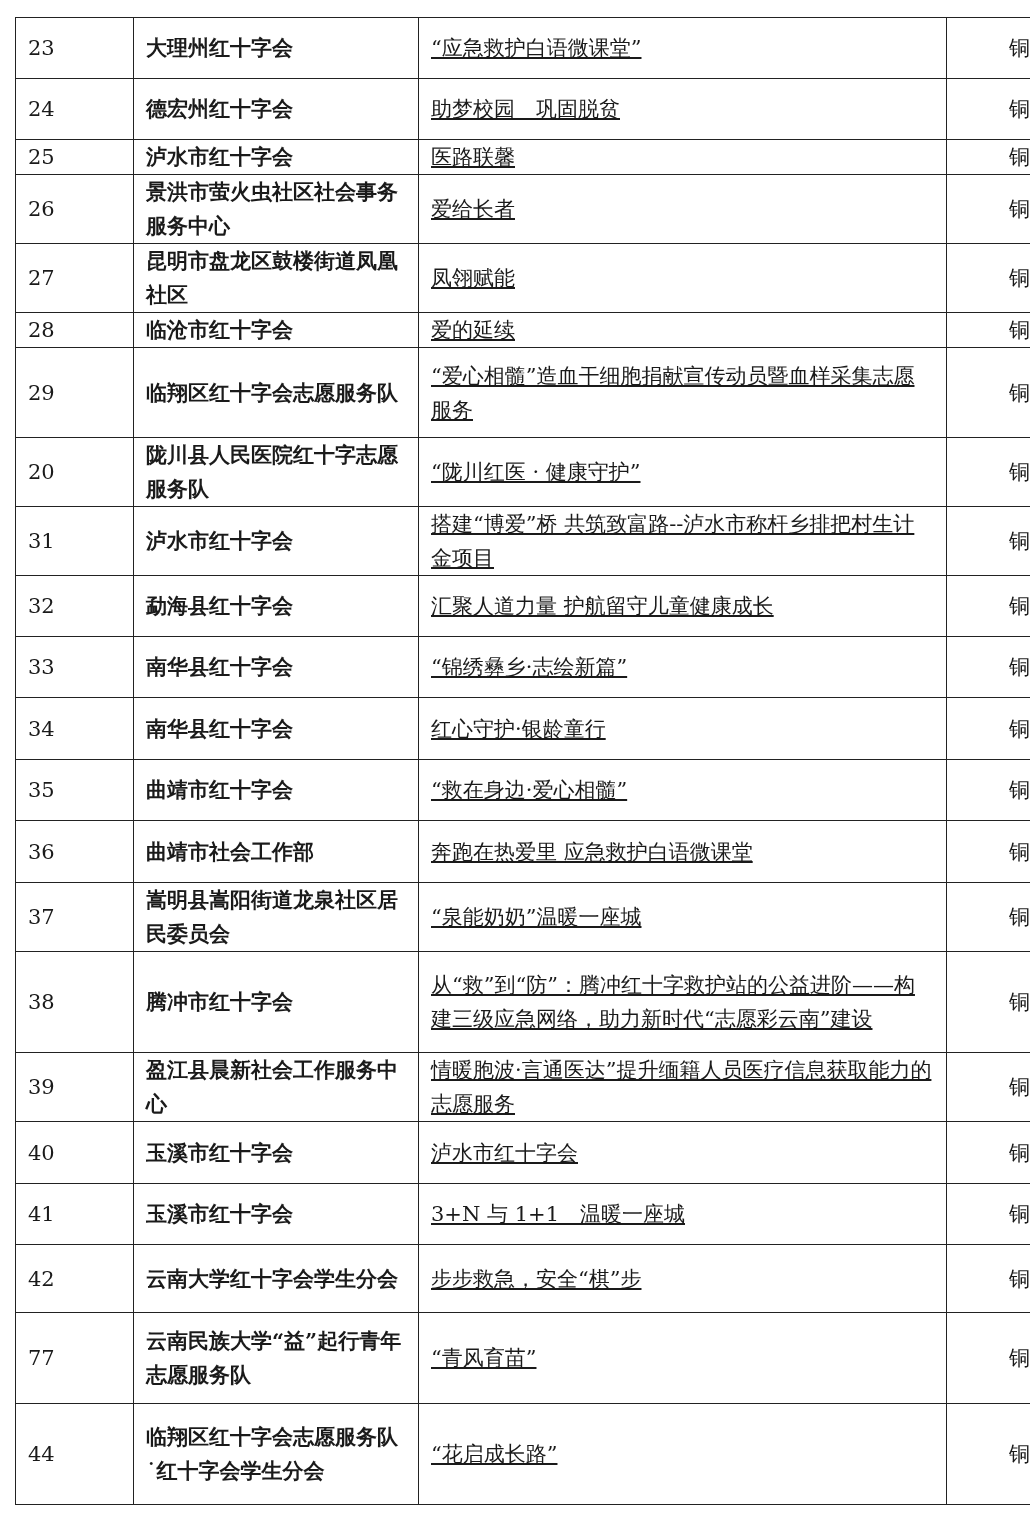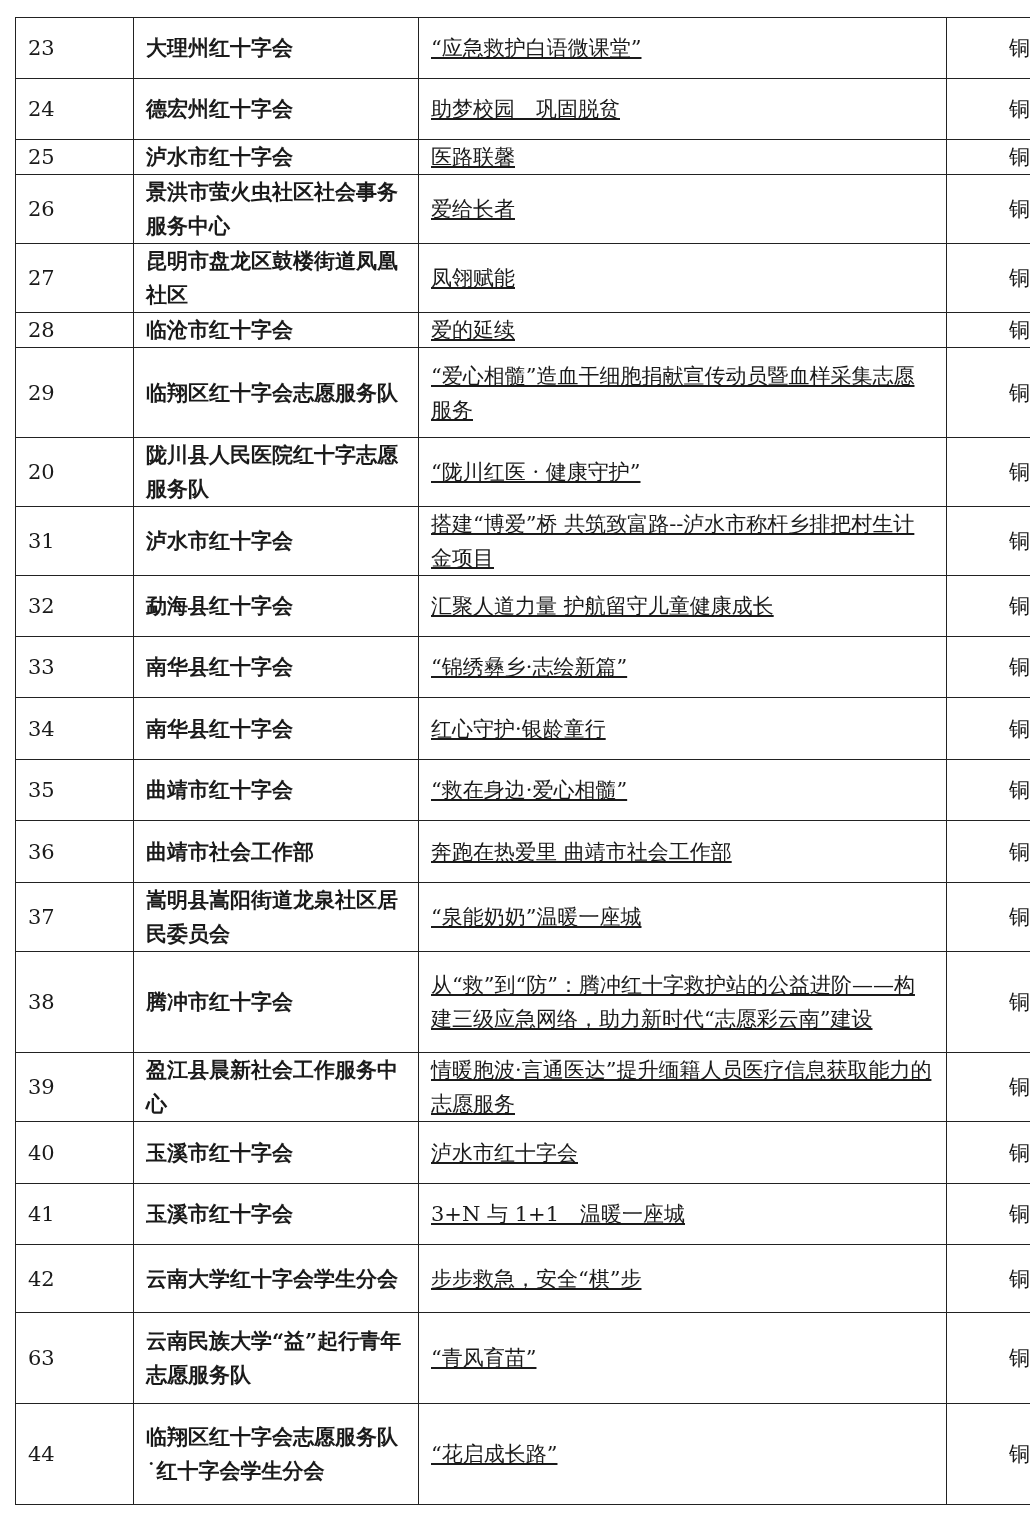--- a/index.html
+++ b/index.html
@@ -93,21 +93,21 @@
       </tr>
       <tr style="height: 61px;">
         <td class="c-no">35</td>
         <td class="c-org">曲靖市红十字会</td>
         <td class="c-proj">“救在身边·爱心相髓”</td>
         <td class="c-award">铜奖</td>
       </tr>
       <tr style="height: 62px;">
         <td class="c-no">36</td>
         <td class="c-org">曲靖市社会工作部</td>
-        <td class="c-proj">奔跑在热爱里 曲靖市社会工作部</td>
+        <td class="c-proj">奔跑在热爱里 应急救护白语微课堂</td>
         <td class="c-award">铜奖</td>
       </tr>
       <tr style="height: 68px;">
         <td class="c-no">37</td>
         <td class="c-org">嵩明县嵩阳街道龙泉社区居民委员会</td>
         <td class="c-proj">“泉能奶奶”温暖一座城</td>
         <td class="c-award">铜奖</td>
       </tr>
       <tr style="height: 101px;">
         <td class="c-no">38</td>
@@ -133,21 +133,21 @@
         <td class="c-proj">3+N 与 1+1　温暖一座城</td>
         <td class="c-award">铜奖</td>
       </tr>
       <tr style="height: 68px;">
         <td class="c-no">42</td>
         <td class="c-org">云南大学红十字会学生分会</td>
         <td class="c-proj">步步救急，安全“棋”步</td>
         <td class="c-award">铜奖</td>
       </tr>
       <tr style="height: 91px;">
-        <td class="c-no">63</td>
+        <td class="c-no">77</td>
         <td class="c-org">云南民族大学“益”起行青年志愿服务队</td>
         <td class="c-proj">“青风育苗”</td>
         <td class="c-award">铜奖</td>
       </tr>
       <tr style="height: 101px;">
         <td class="c-no">44</td>
         <td class="c-org">临翔区红十字会志愿服务队˙红十字会学生分会</td>
         <td class="c-proj">“花启成长路”</td>
         <td class="c-award">铜奖</td>
       </tr>

